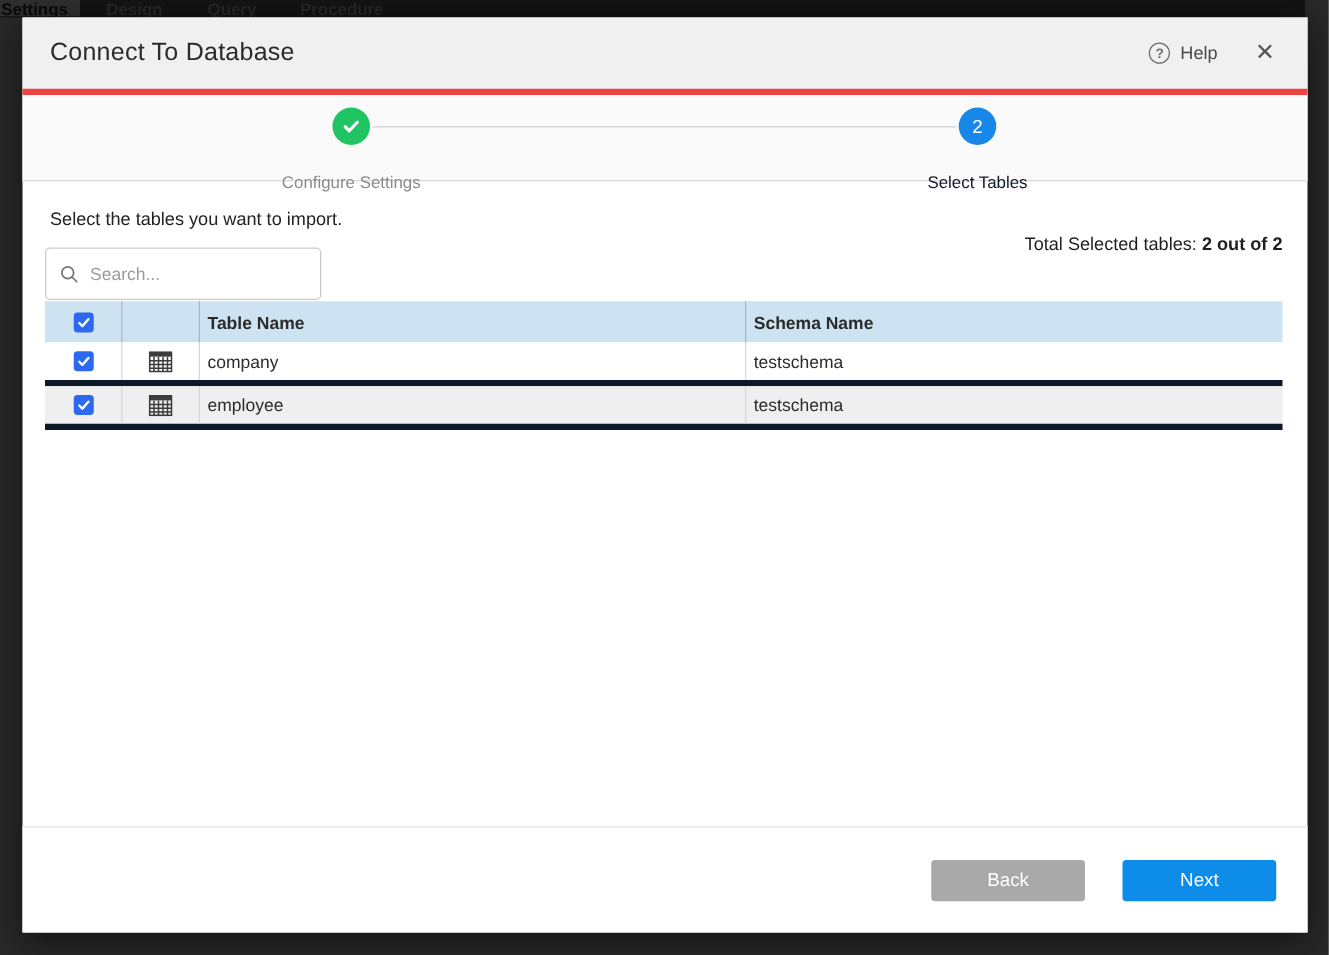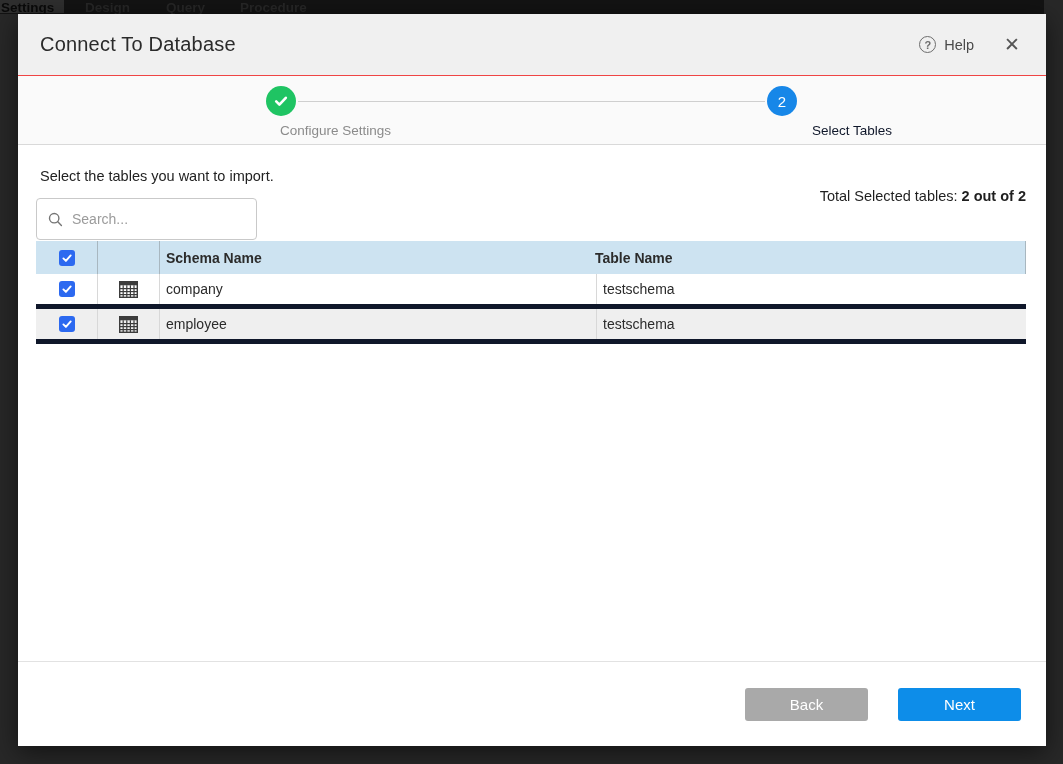--- a/index.html
+++ b/index.html
@@ -26,21 +26,21 @@
 
   
   .modal {
     position: absolute; left: 18px; top: 14px; width: 1028px; height: 732px;
     background: #ffffff; box-shadow: 0 6px 24px rgba(0,0,0,0.55);
   }
 
   
   .modal-header {
     position: absolute; left: 0; top: 0; width: 100%; height: 62px;
-    background: #f0f0f0; border-bottom: 1px solid #ef4444;
+    background: #f0f0f0; border-bottom: 5px solid #ef4444;
     display: flex; align-items: center;
   }
   .modal-title {
     margin-left: 22px; font-size: 20px; color: #2b2b2b; letter-spacing: 0.2px;
   }
   .header-actions {
     margin-left: auto; margin-right: 26px;
     display: flex; align-items: center; gap: 14px;
   }
   .help-btn { display: flex; align-items: center; gap: 8px; cursor: pointer; }
@@ -67,21 +67,21 @@
   .step-circle {
     position: absolute; top: 10px; width: 30px; height: 30px; border-radius: 50%;
     display: flex; align-items: center; justify-content: center;
   }
   .step-circle.done { left: 248px; background: var(--accent-green, #1fc463); }
   .step-circle.current {
     left: 749px; background: var(--accent-blue, #1787e8);
     color: #ffffff; font-size: 15px;
   }
   .step-label {
-    position: absolute; top: 47px; width: 220px; text-align: right;
+    position: absolute; top: 62px; width: 220px; text-align: center;
     font-size: 13.5px;
   }
   .step-label.done { left: 153px; color: #8b8b8b; }
   .step-label.current { left: 654px; color: #0f172a; }
 
   
   .instruction {
     position: absolute; left: 22px; top: 154px;
     font-size: 14.5px; color: #222222;
   }
@@ -195,22 +195,22 @@
   <div class="tbl">
     <div class="tbl-row head">
       <div class="cell c-check">
         <div class="checkbox">
           <svg width="12" height="12" viewBox="0 0 12 12">
             <polyline points="2.4,6.4 4.9,8.9 9.7,3.4" fill="none" stroke="#ffffff" stroke-width="1.9" stroke-linecap="round" stroke-linejoin="round"></polyline>
           </svg>
         </div>
       </div>
       <div class="cell c-icon"></div>
+      <div class="cell c-name">Table Name</div>
       <div class="cell c-schema">Schema Name</div>
-      <div class="cell c-name">Table Name</div>
     </div>
 
     <div class="tbl-row body">
       <div class="cell c-check">
         <div class="checkbox">
           <svg width="12" height="12" viewBox="0 0 12 12">
             <polyline points="2.4,6.4 4.9,8.9 9.7,3.4" fill="none" stroke="#ffffff" stroke-width="1.9" stroke-linecap="round" stroke-linejoin="round"></polyline>
           </svg>
         </div>
       </div>

